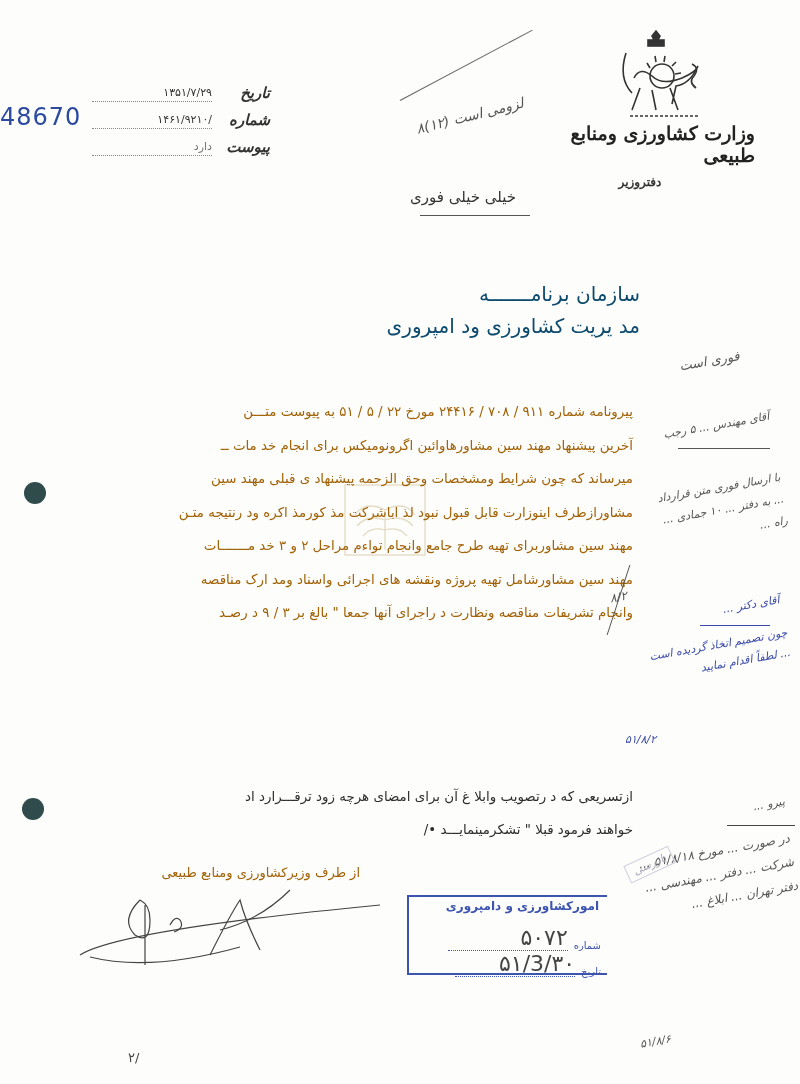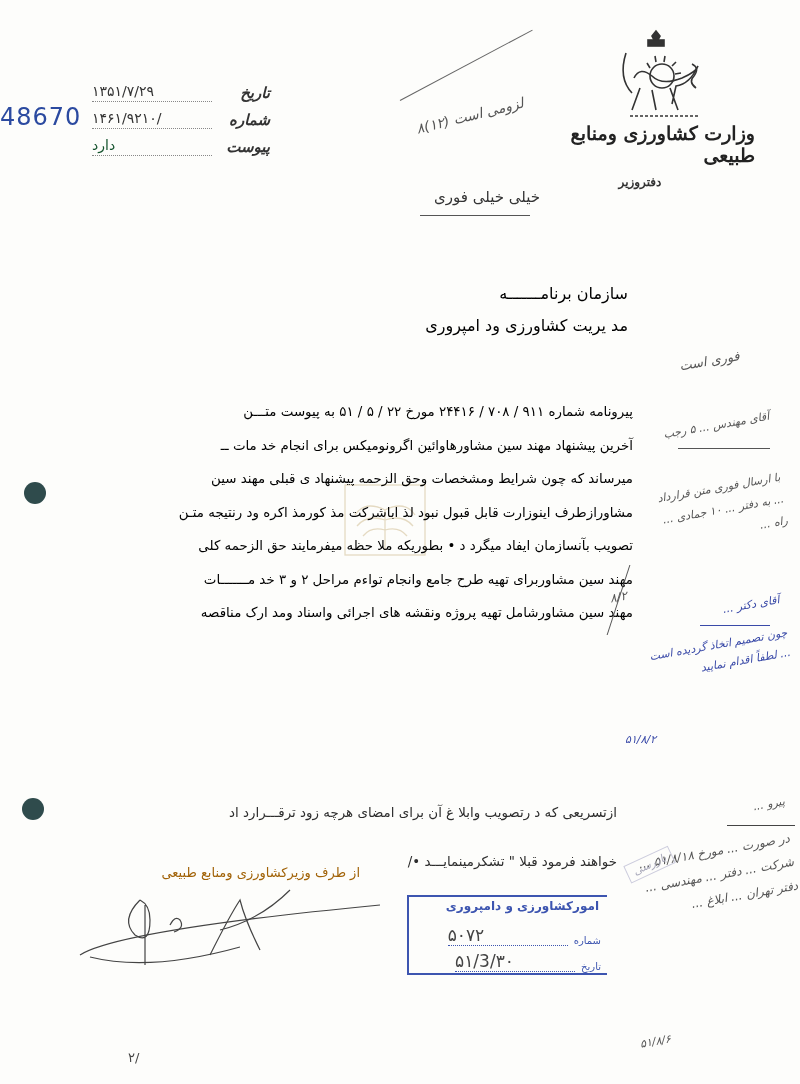--- a/index.html
+++ b/index.html
@@ -6,37 +6,37 @@
   body { width:800px; height:1084px; background:#fdfdfb; position:relative; overflow:hidden;
          font-family:"DejaVu Sans", sans-serif; color:#2a2a2a; }
   .abs { position:absolute; }
   .rtl { direction:rtl; text-align:right; unicode-bidi:plaintext; }
   .emblem { left:600px; top:28px; width:110px; height:100px; }
   .ministry { left:545px; top:122px; width:210px; font-family:"DejaVu Serif", serif; font-weight:bold; font-size:19px; color:#222; }
   .office { left:600px; top:175px; width:80px; font-family:"DejaVu Serif", serif; font-weight:bold; font-size:12px; color:#333; text-align:center; }
   .meta { left:70px; top:75px; width:200px; font-size:13px; }
   .meta-row { height:27px; display:flex; flex-direction:row-reverse; align-items:flex-end; gap:6px; }
   .meta-label { font-family:"DejaVu Serif", serif; font-weight:bold; font-style:italic; font-size:15px; color:#333; width:52px; text-align:right; }
-  .meta-val { border-bottom:1px dotted #888; width:120px; text-align:left; font-size:14px; color:#333; padding-bottom:2px; }
+  .meta-val { border-bottom:1px dotted #888; width:120px; text-align:right; font-size:11px; color:#333; padding-bottom:2px; }
   .meta-blue { color:#2b4aa0; font-size:24px; left:0px; top:103px; letter-spacing:1px; font-family:"DejaVu Sans", sans-serif; }
   .hand-top { left:395px; top:110px; width:130px; font-size:14px; color:#555; transform:rotate(-14deg); font-style:italic; }
   .hand-top-line { left:400px; top:100px; width:150px; height:1px; background:#666; transform:rotate(-28deg); transform-origin:left; }
-  .urgent { left:410px; top:188px; width:130px; font-size:15px; text-align:right; color:#333; }
+  .urgent { left:410px; top:188px; width:130px; font-size:15px; text-align:left; color:#333; }
   .urgent-line { left:420px; top:215px; width:110px; height:1px; background:#555; }
-  .addressee { left:318px; top:278px; width:310px; font-size:16px; line-height:32px; color:#000000; }
-  .body-text { left:100px; top:395px; width:533px; font-size:13.4px; line-height:33.5px; color:#000000; text-align:justify; text-align-last:right; }
+  .addressee { left:330px; top:278px; width:310px; font-size:20px; line-height:32px; color:#0c4a6e; }
+  .body-text { left:100px; top:395px; width:533px; font-size:13.4px; line-height:33.5px; color:#a16207; text-align:justify; text-align-last:right; }
   .body-text p { margin:0; }
   .closing { left:100px; top:780px; width:533px; font-size:13.4px; line-height:33px; color:#2d2d2d; }
-  .closing p { margin:16px; }
+  .closing p { margin:0; }
   .sig-title { left:120px; top:865px; width:240px; font-size:13px; color:#a16207; }
   .sig-svg { left:70px; top:885px; width:320px; height:90px; }
   .stamp { left:407px; top:895px; width:200px; height:80px; border:2px solid #3d55b0; border-right:none; color:#3d55b0; font-size:12px; box-sizing:border-box; }
   .stamp-title { position:absolute; right:8px; top:2px; font-weight:bold; font-size:12px; }
   .stamp-row { position:absolute; right:6px; display:flex; flex-direction:row-reverse; gap:6px; align-items:flex-end; font-size:10px; }
-  .stamp-val { border-bottom:1px dotted #3d55b0; width:120px; text-align:left; color:#444; font-size:17px; font-family:"DejaVu Sans", sans-serif; }
+  .stamp-val { border-bottom:1px dotted #3d55b0; width:120px; text-align:right; color:#444; font-size:22px; font-family:"DejaVu Sans", sans-serif; }
   .hole { width:22px; height:22px; border-radius:50%; background:#2f4b4c; }
   .margin-note { font-size:11px; font-style:italic; color:#555; transform:rotate(-10deg); }
   .margin-blue { color:#3a4aa8; }
   .page-num { left:128px; top:1050px; font-size:13px; color:#444; }
   .watermark { left:340px; top:480px; width:90px; height:80px; opacity:0.35; }
 </style>
 </head>
 <body>
 
 <svg class="abs emblem" viewBox="0 0 110 100">
@@ -58,21 +58,21 @@
   <div class="meta-row">
     <span class="meta-label">تاریخ</span>
     <span class="meta-val">۱۳۵۱/۷/۲۹</span>
   </div>
   <div class="meta-row">
     <span class="meta-label">شماره</span>
     <span class="meta-val">۱۴۶۱/۹۲۱۰/</span>
   </div>
   <div class="meta-row">
     <span class="meta-label">پیوست</span>
-    <span class="meta-val" style="color:#14532d;">دارد</span>
+    <span class="meta-val" style="color:#737373;">دارد</span>
   </div>
 </div>
 <div class="abs meta-blue">48670</div>
 
 <div class="abs hand-top-line"></div>
 <div class="abs rtl hand-top">لزومی است  (۱۲)۸</div>
 <div class="abs rtl urgency urgent">خیلی خیلی فوری</div>
 <div class="abs urgent-line"></div>
 
 <div class="abs rtl addressee">
@@ -85,23 +85,23 @@
     <rect x="5" y="5" width="80" height="70"></rect>
     <path d="M45 70 V30 M45 30 q-20 -10 -30 5 M45 30 q20 -10 30 5 M45 40 q-18 -6 -28 6 M45 40 q18 -6 28 6 M45 50 q-14 -4 -22 6 M45 50 q14 -4 22 6"></path>
   </g>
 </svg>
 
 <div class="abs rtl body-text">
   <p>پیرونامه شماره ۹۱۱ / ۷۰۸ / ۲۴۴۱۶ مورخ ۲۲ / ۵ / ۵۱ به پیوست متـــن</p>
   <p>آخرین پیشنهاد مهند سین مشاورهاوائین اگرونومیکس برای انجام خد مات ــ</p>
   <p>میرساند که چون شرایط ومشخصات وحق الزحمه پیشنهاد ی قبلی مهند سین</p>
   <p>مشاورازطرف اینوزارت قابل قبول نبود لذ اباشرکت مذ کورمذ اکره ود رنتیجه متـن</p>
-  <p>تصویب بآنسازمان ایفاد میگرد د • بطوریکه ملا حظه میفرمایند حق الزحمه کلی</p>
   <p>مهند سین مشاوربرای تهیه طرح جامع وانجام تواءم مراحل ۲ و ۳ خد مـــــــات</p>
   <p>مهند سین مشاورشامل تهیه پروژه ونقشه های اجرائی واسناد ومد ارک مناقصه</p>
+  <p>وانجام تشریفات مناقصه ونظارت د راجرای آنها جمعا " بالغ بر ۳ / ۹ د رصـد</p>
 </div>
 
 <div class="abs rtl closing">
   <p>ازتسریعی که د رتصویب وابلا غ آن برای امضای هرچه زود ترقـــرارد اد</p>
   <p>خواهند فرمود قبلا " تشکرمینمایـــد •/</p>
 </div>
 
 <div class="abs rtl sig-title">از طرف وزیرکشاورزی ومنابع طبیعی</div>
 <svg class="abs sig-svg" viewBox="0 0 320 90">
   <g fill="none" stroke="#444" stroke-width="1.2">

